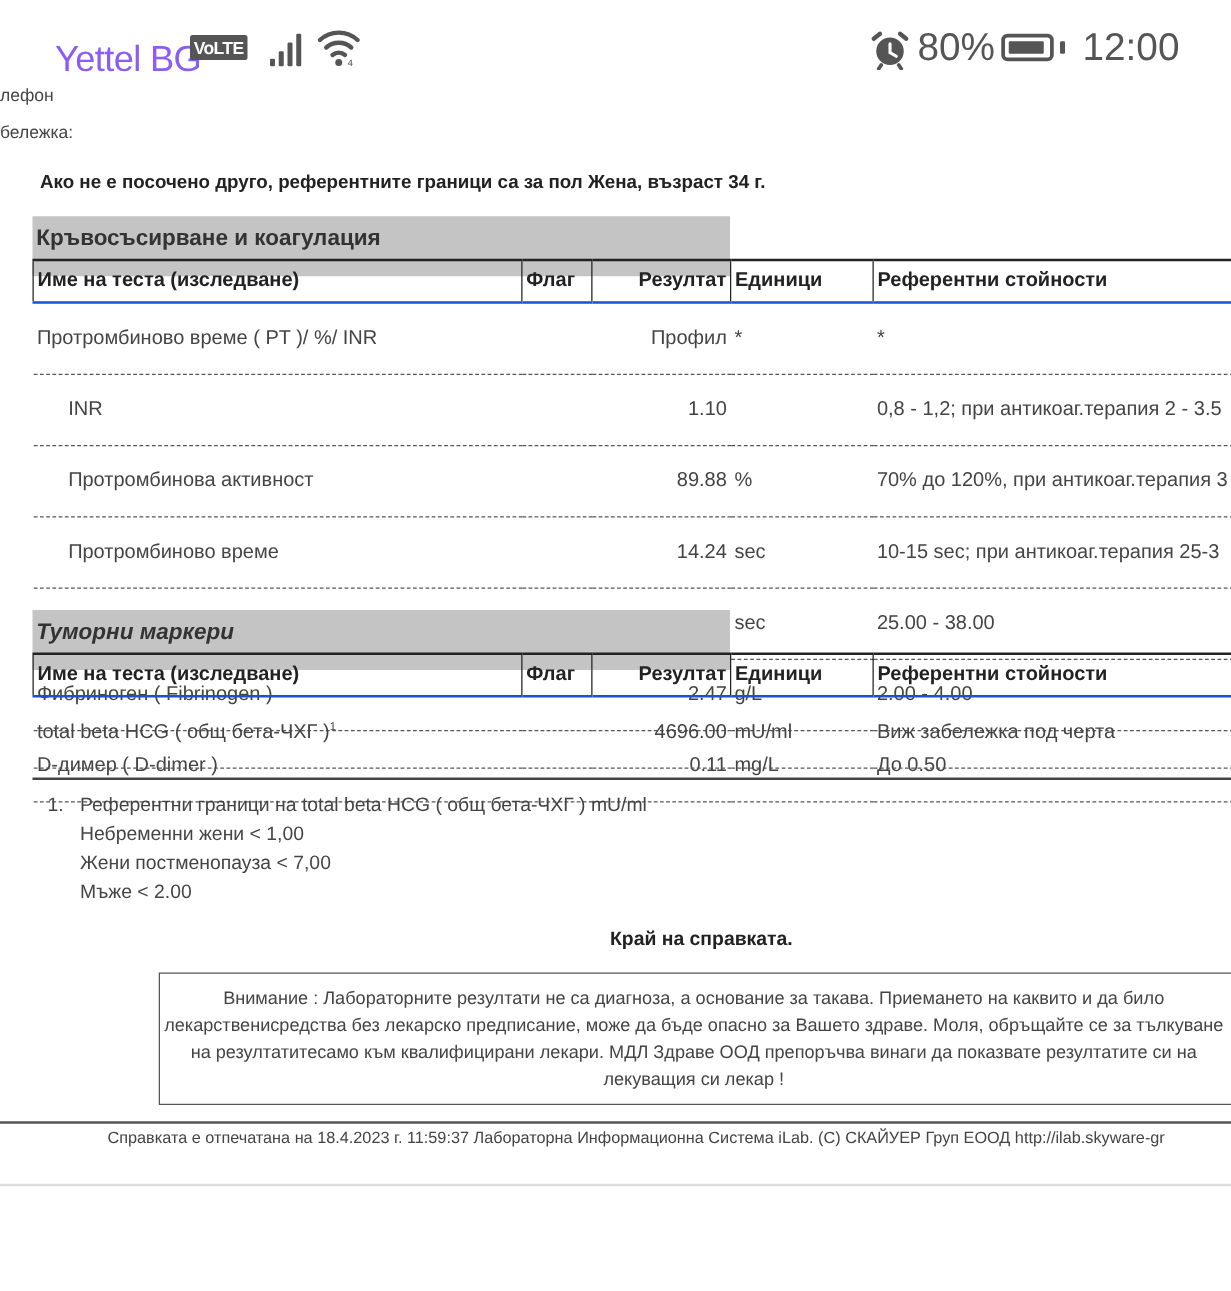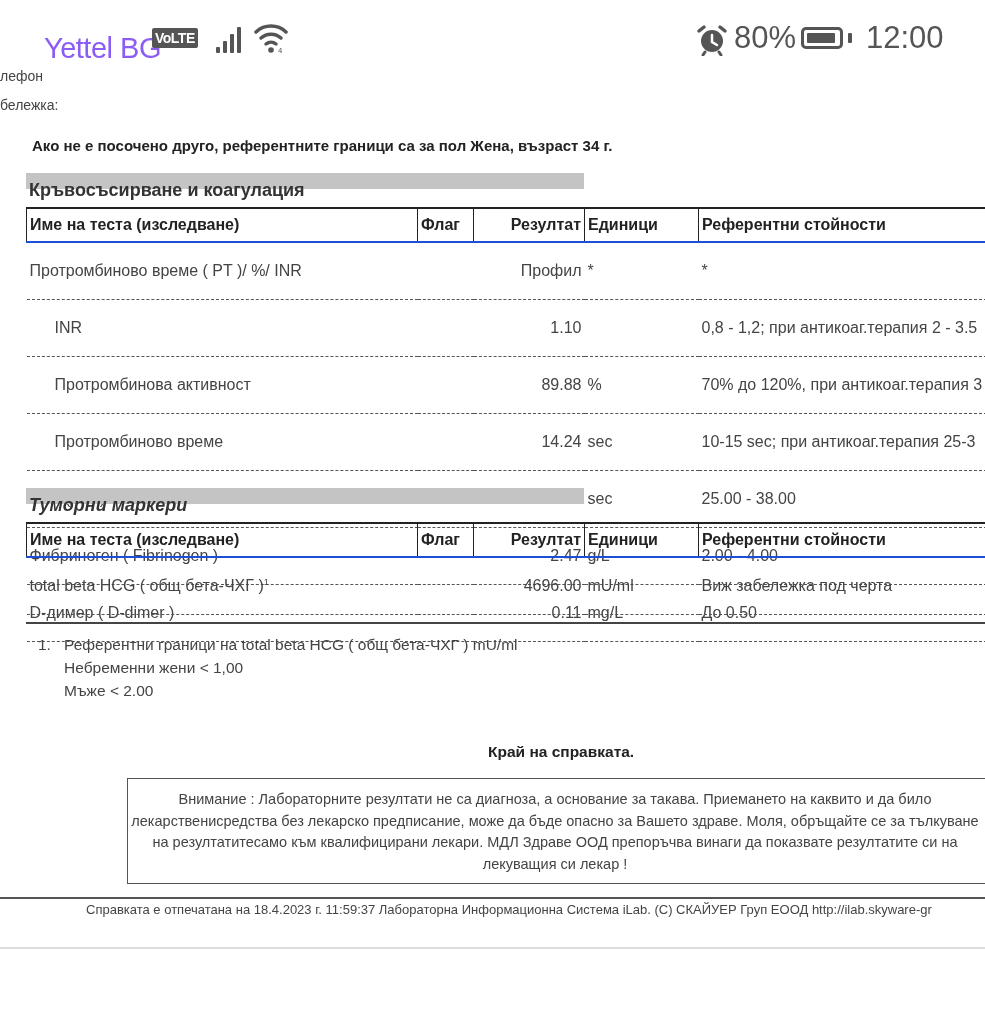--- a/index.html
+++ b/index.html
@@ -17,21 +17,21 @@
   .sb-alarm { position: absolute; left: 696px; top: 24px; }
   .sb-batt-pct { position: absolute; left: 734px; top: 20px; font-size: 31px; color: #555; text-align: center; }
   .sb-battery { position: absolute; left: 801px; top: 27px; width: 42px; height: 22px; border: 3px solid #555; border-radius: 5px; box-sizing: border-box; }
   .sb-battery .fill { position: absolute; left: 3px; top: 3px; bottom: 3px; width: 78%; background: #555; border-radius: 1px; }
   .sb-battery-tip { position: absolute; left: 848px; top: 33px; width: 4px; height: 10px; background: #555; border-radius: 1px; }
   .sb-time { position: absolute; left: 866px; top: 20px; font-size: 31px; color: #555; }
 
   .cutline { position: absolute; left: 0; font-size: 14px; color: #444; }
   .ref-note { position: absolute; left: 32px; top: 137px; font-size: 15px; font-weight: bold; color: #222; }
 
-  .section-title { position: absolute; left: 26px; width: 558px; height: 16px; background: #c4c4c4; font-size: 18px; font-weight: bold; color: #333; box-sizing: border-box; padding: 7px 0 0 3px; }
+  .section-title { position: absolute; left: 26px; width: 558px; height: 48px; background: #c4c4c4; font-size: 18px; font-weight: bold; color: #333; box-sizing: border-box; padding: 7px 0 0 3px; }
   table.results { position: absolute; left: 26px; border-collapse: collapse; width: 980px; table-layout: fixed; font-size: 16px; }
   table.results th { font-weight: bold; color: #222; text-align: left; border-top: 2px solid #222; border-bottom: 2px solid #1d4ed8; border-left: 1.5px solid #222; height: 32px; padding: 0 3px; font-size: 16px; white-space: nowrap; overflow: hidden; }
   table.results th.c-res { text-align: right; }
   table.results td { height: 32px; padding: 12px 3px; white-space: nowrap; overflow: hidden; color: #444; border-bottom: 1px dashed #555; }
   table.results td.c-res { text-align: right; }
   table.results td.indent { padding-left: 28px; }
   col.c1 { width: 391px; } col.c2 { width: 56px; } col.c3 { width: 111px; } col.c4 { width: 114px; } col.c5 { width: 308px; }
 
   .rule-dark { position: absolute; left: 26px; width: 959px; height: 2px; background: #444; }
   .footnote { position: absolute; left: 38px; top: 633px; font-size: 15.5px; color: #444; line-height: 23px; }
@@ -183,20 +183,21 @@
   </tbody>
 </table>
 
 <div class="rule-dark" style="top:622px;"></div>
 
 <div class="footnote">
   <span class="num">1.</span>
   <div class="body">
     <div>Референтни граници на total beta HCG ( общ бета-ЧХГ ) mU/ml</div>
     <div>Небременни жени &lt; 1,00</div>
+    <div>Жени постменопауза &lt; 7,00</div>
     <div>Мъже &lt; 2.00</div>
   </div>
 </div>
 
 <div class="end-report">Край на справката.</div>
 
 <div class="warning">Внимание : Лабораторните резултати не са диагноза, а основание за такава. Приемането на каквито и да било лекарственисредства без лекарско предписание, може да бъде опасно за Вашето здраве. Моля, обръщайте се за тълкуване на резултатитесамо към квалифицирани лекари. МДЛ Здраве ООД препоръчва винаги да показвате резултатите си на лекуващия си лекар !</div>
 
 <div class="footer-line"></div>
 <div class="footer-text">Справката е отпечатана на 18.4.2023 г. 11:59:37 Лабораторна Информационна Система iLab. (C) СКАЙУЕР Груп ЕООД http://ilab.skyware-gr</div>

